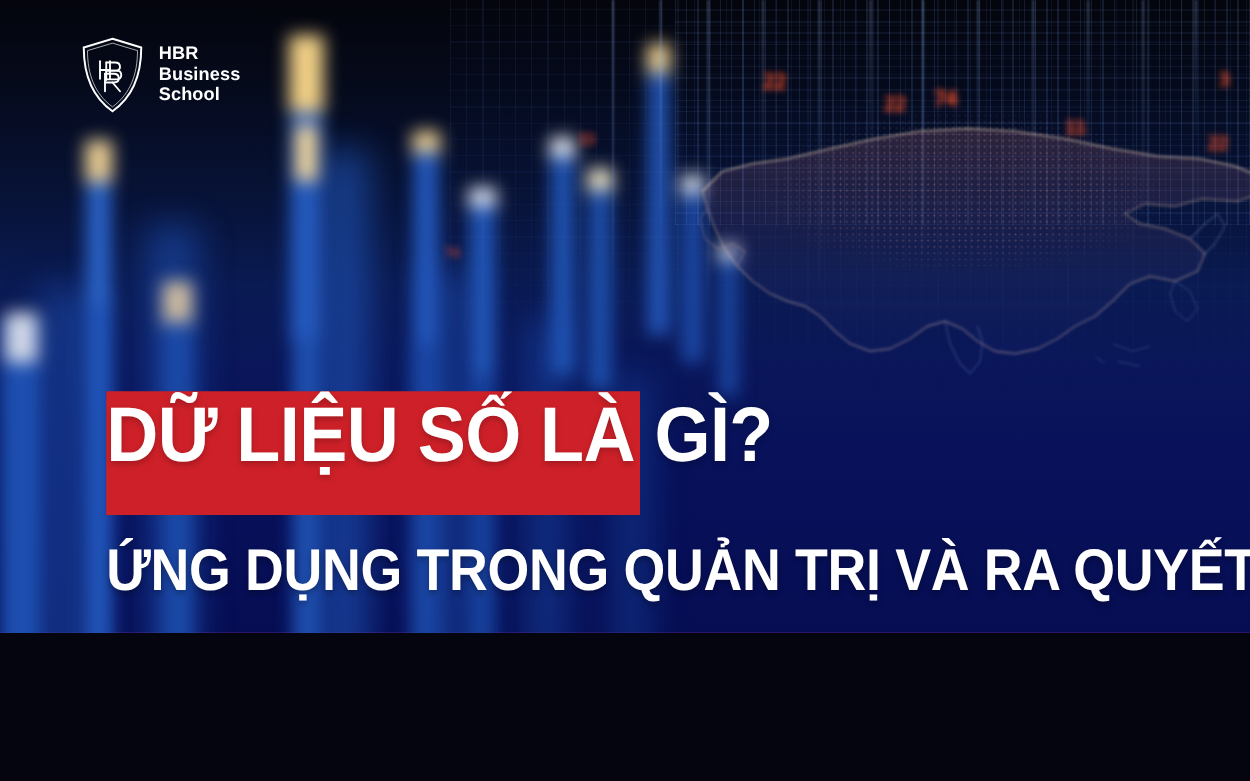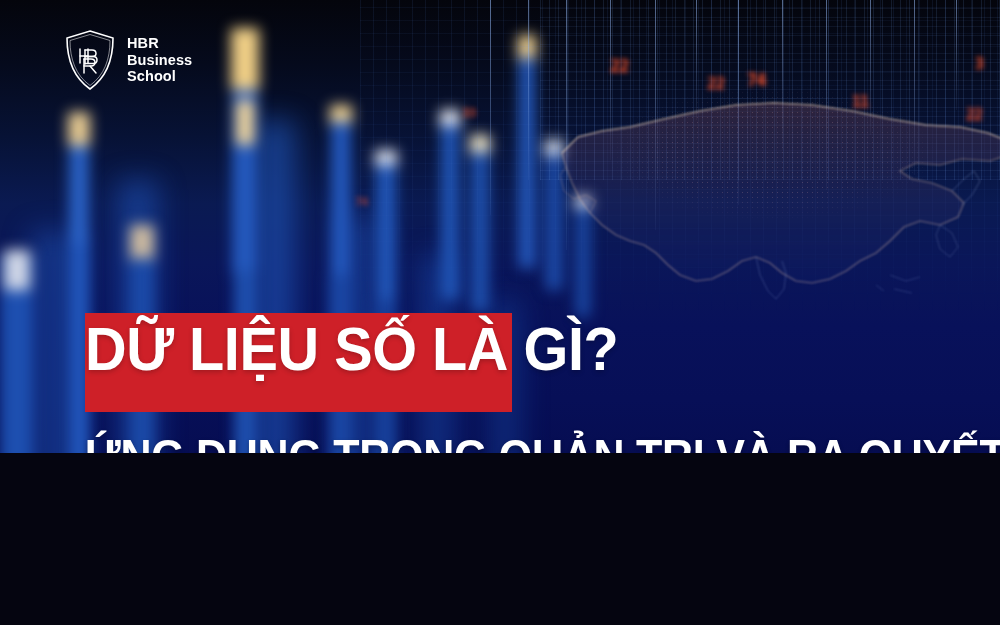--- a/index.html
+++ b/index.html
@@ -3,21 +3,21 @@
 <meta charset="utf-8">
 <style>
   * { margin:0; padding:0; box-sizing:border-box; }
   html, body {
     width:1000px; height:625px; overflow:hidden;
     background:#050510;
     font-family:"Liberation Sans", sans-serif;
   }
 
   #stage {
-    position:relative; width:1000px; height:453px; overflow:hidden;
+    position:relative; width:1000px; height:506px; overflow:hidden;
     background:#6d28d9;
   }
 
   
   .bg-base {
     position:absolute; inset:0;
     background:
       linear-gradient(180deg,
         #04050c 0%,
         #050a1c 14%,

